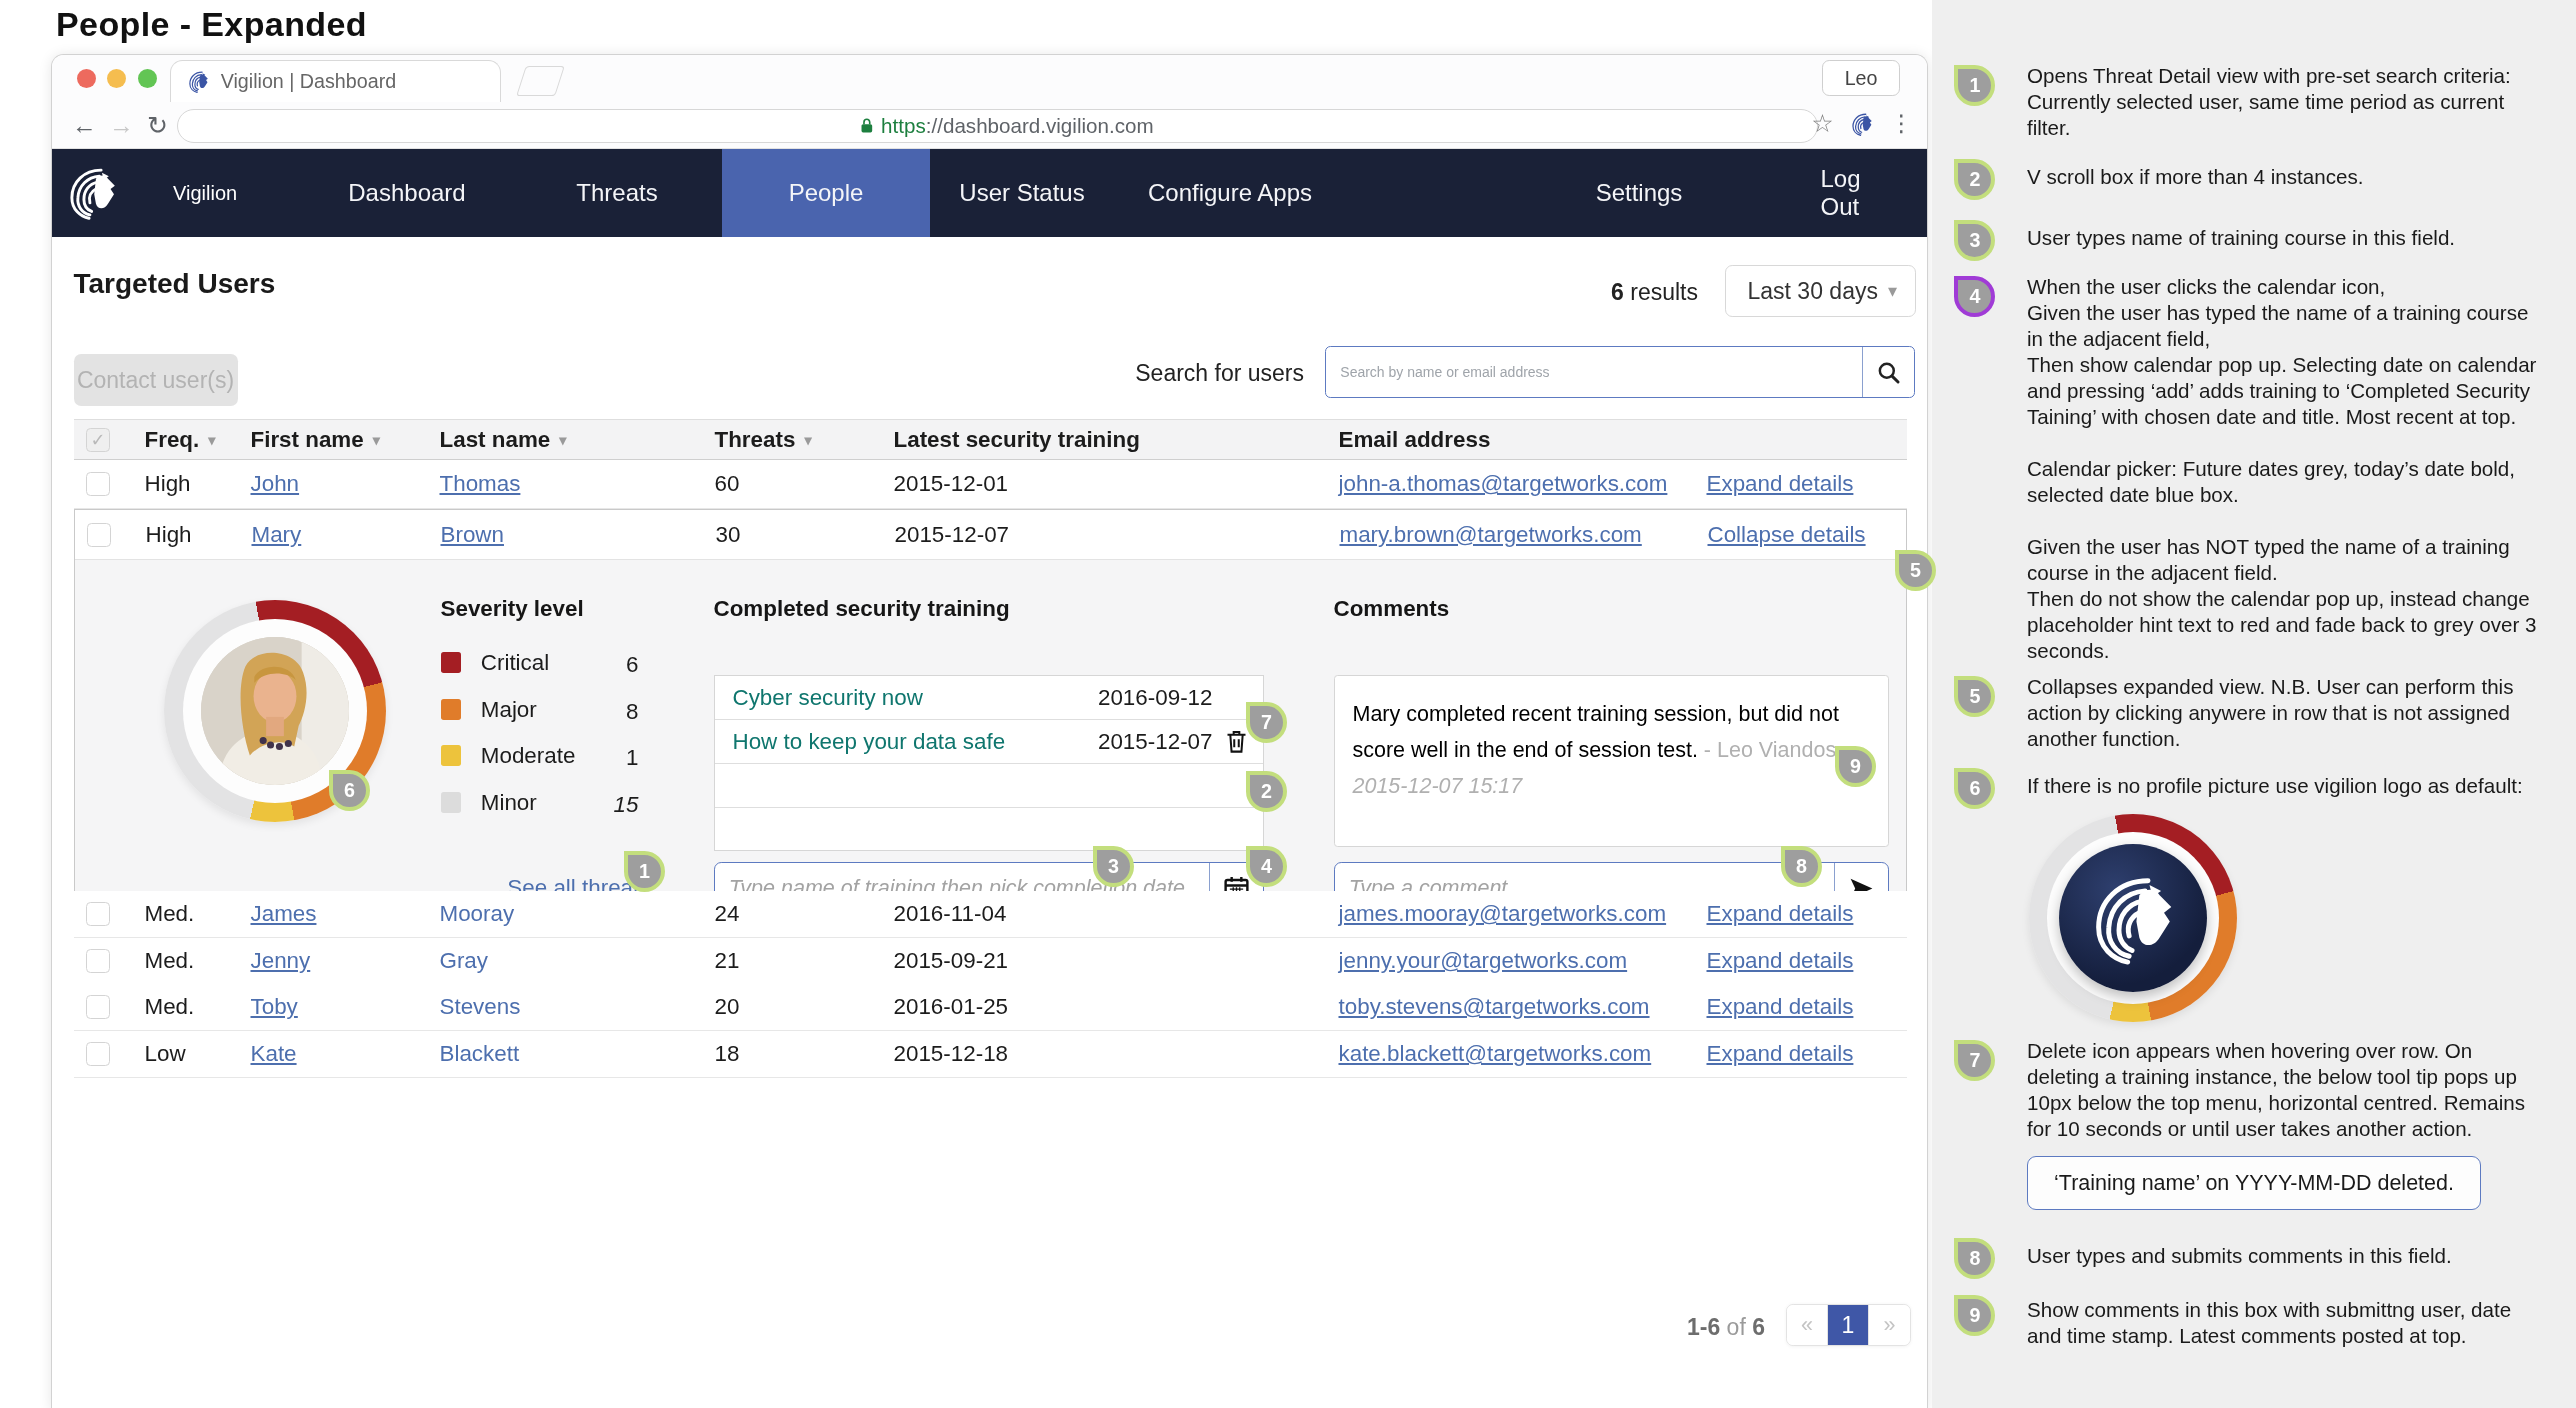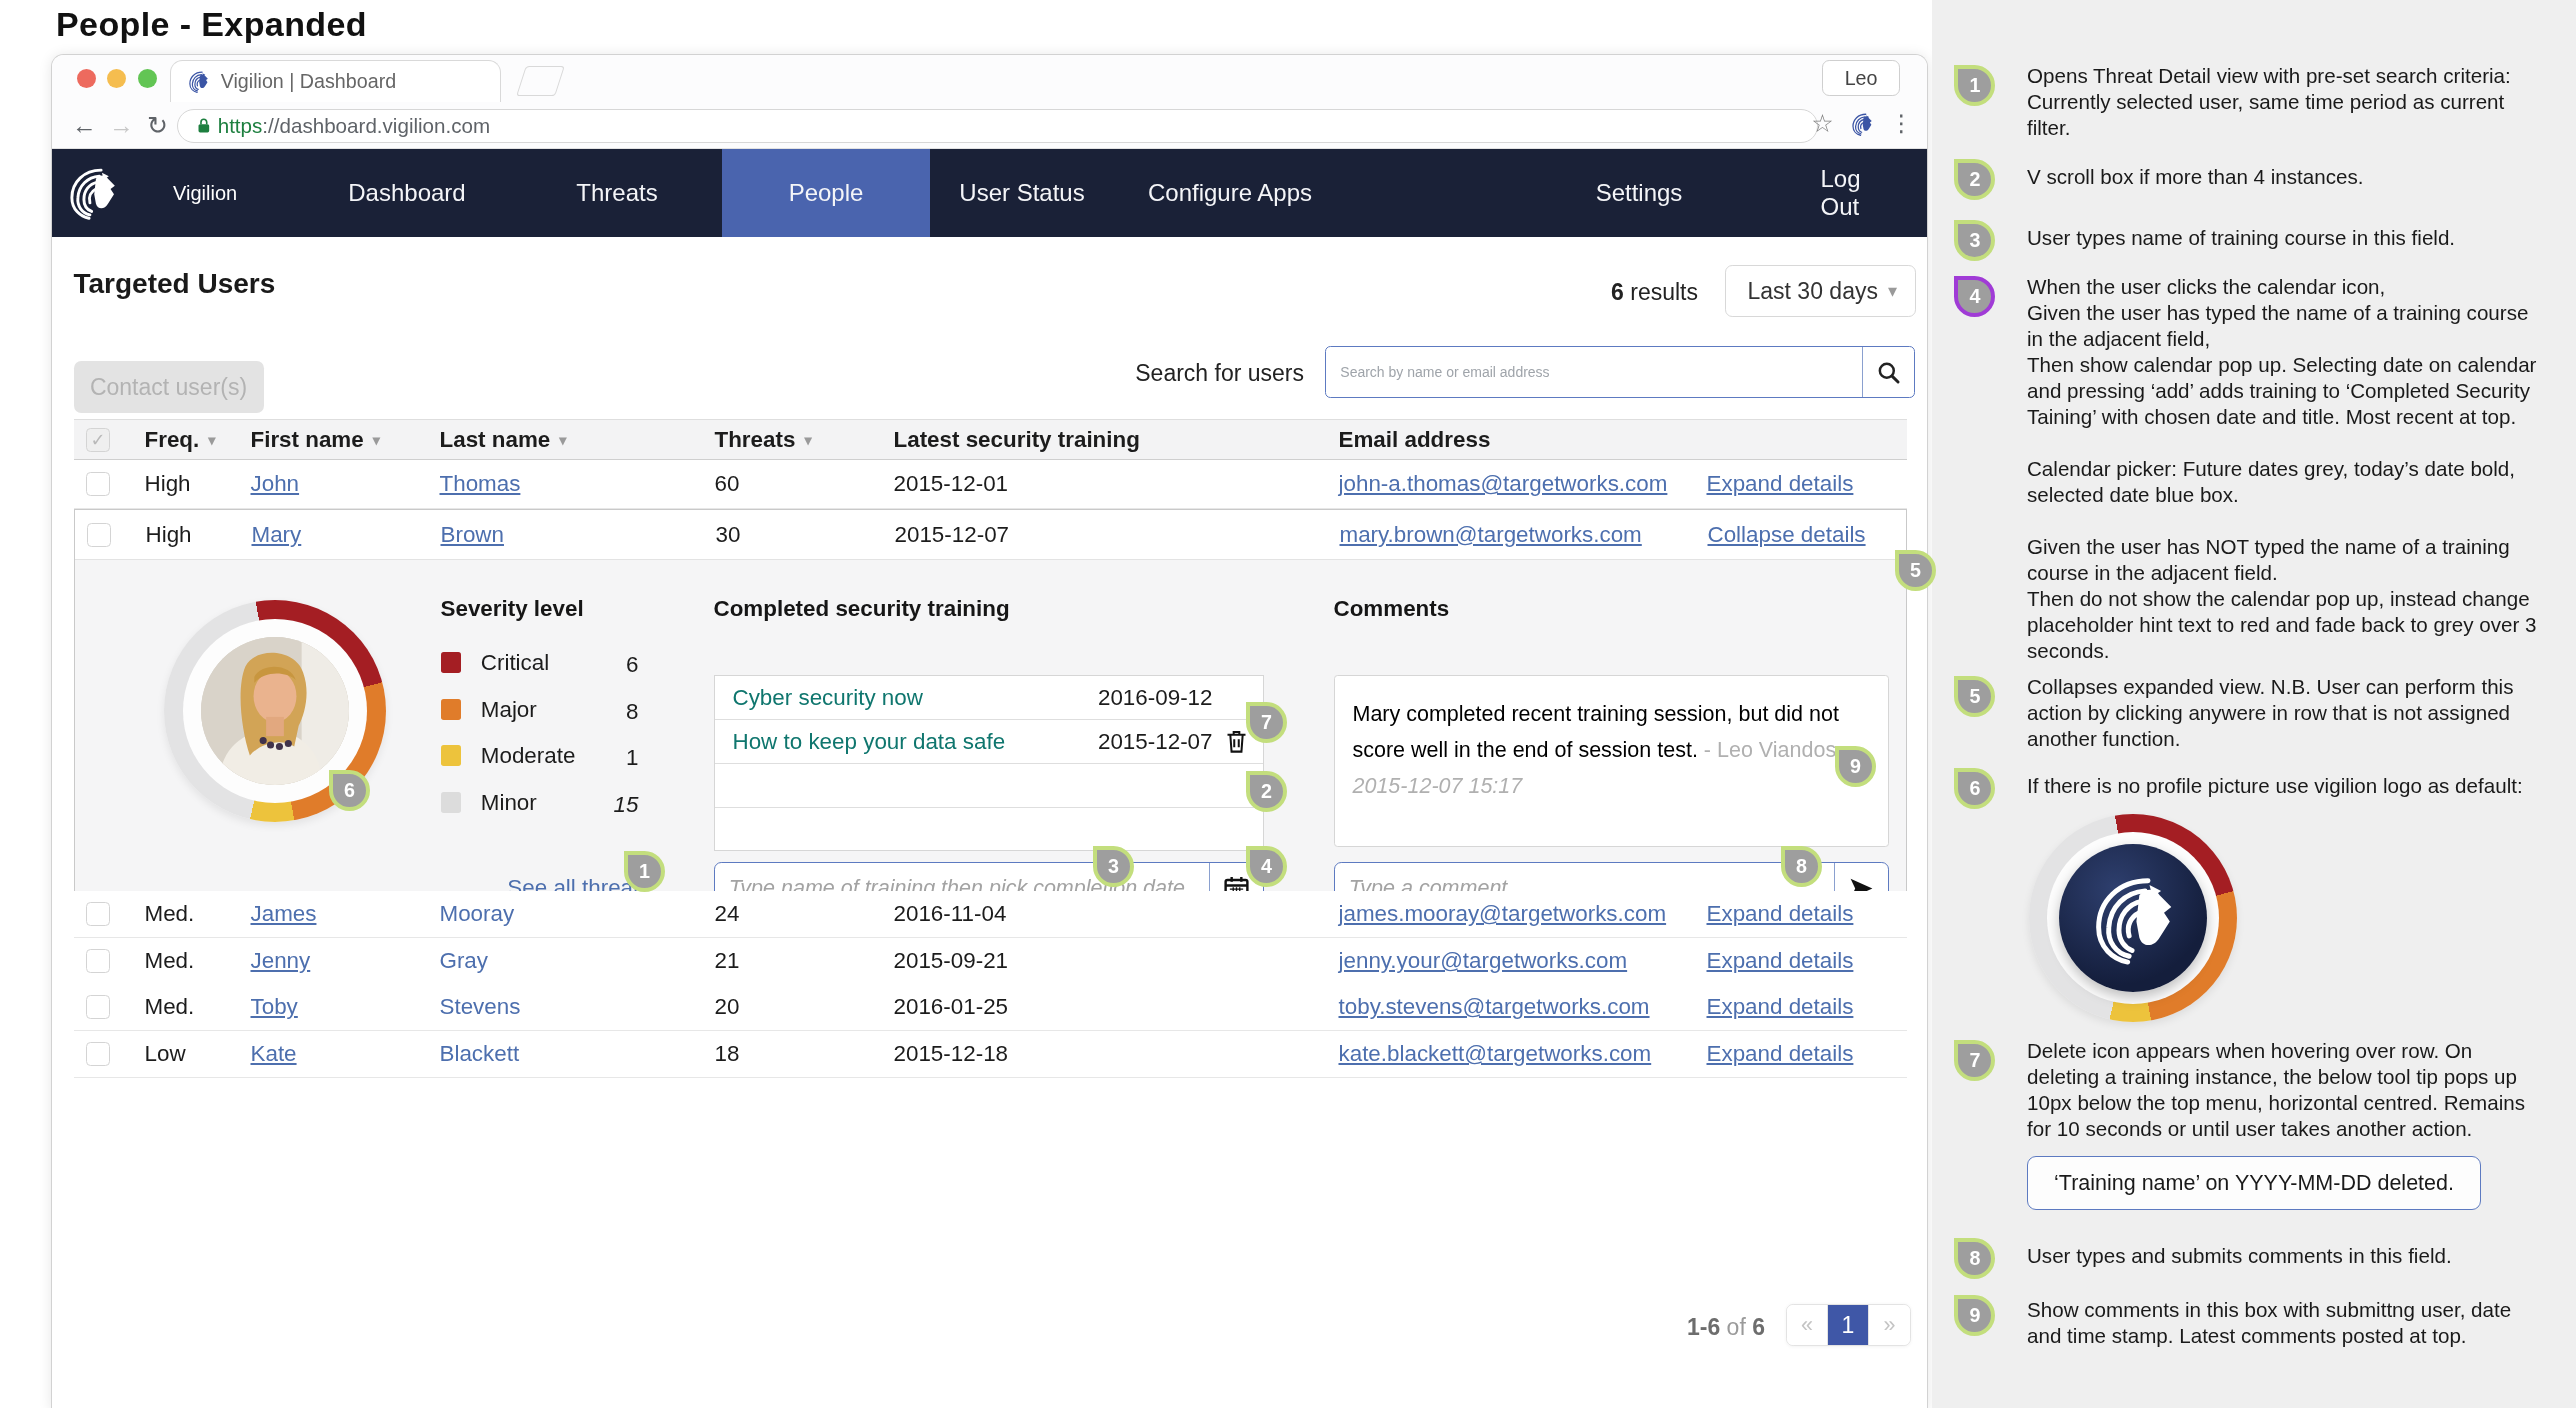--- a/index.html
+++ b/index.html
@@ -24,40 +24,40 @@
   .tab-title { font-size:19.7px; color:#666; }
   .newtab { position:absolute; left:469px; top:10.7px; width:39px; height:30px; background:#fcfcfd;
             border:0.9px solid #d9d9d9; transform:skewX(-18deg); border-radius:3.6px; }
   .profile-chip { position:absolute; right:27px; top:5.4px; height:36px; padding:0 21.5px; background:#fff;
                   border:0.9px solid #cfcfcf; border-radius:7.2px; font-size:19.7px; color:#444;
                   display:flex; align-items:center; }
   .urlrow { position:absolute; left:0; top:47px; width:100%; height:47px; background:#fcfcfd;
             border-bottom:0.9px solid #e2e2e2; }
   .nav-glyph { position:absolute; top:9px; font-size:25px; color:#5f6368; }
   .url-pill { position:absolute; left:125px; top:7.2px; width:1641px; height:34px; background:#fff;
-              border:0.9px solid #d7d7d7; border-radius:17px; display:flex; align-items:center; padding-left:16px; gap:4px; }
+              border:0.9px solid #d7d7d7; border-radius:17px; display:flex; align-items:center; padding-left:16px; gap:4px;justify-content:center; }
   .url-scheme { font-size:20.6px; color:#1d7f3f; }
   .url-rest { font-size:20.6px; color:#5f6368; }
   .chrome-right { position:absolute; right:14.3px; top:7.2px; display:flex; align-items:center; gap:16px; }
 
   
   .navbar { position:absolute; left:0; top:94px; width:100%; height:88px; background:#1a2137; }
   .nav-item { position:absolute; top:0; height:88px; display:flex; align-items:center; color:#f4f5f8; font-size:24px; transform:translateX(-50%); }
   .nav-active-block { position:absolute; left:670px; top:0; width:208px; height:88px; background:#4a64ae; }
   .brand { position:absolute; left:121px; top:0; height:88px; display:flex; align-items:center; color:#fff; font-size:20px; }
   .nav-logo { position:absolute; left:12.5px; top:16px; width:55px; height:55px; color:#fff; }
 
   
   .heading { position:absolute; left:21.5px; top:213px; font-size:28px; font-weight:bold; color:#1a1a1a; }
   .results { position:absolute; left:1467px; top:224px; width:179px; text-align:right; font-size:23px; color:#222; }
   .dropdown { position:absolute; left:1673px; top:210px; width:191px; height:52px; background:#fff;
               border:0.9px solid #d8d8d8; border-radius:7.2px; display:flex; align-items:center;
               padding:0 18px 0 21.5px; font-size:23px; color:#333; justify-content:space-between; }
   .dd-caret { color:#9a9a9a; font-size:18px; }
-  .contact-btn { position:absolute; left:21.5px; top:306px; width:190px; height:52px; background:#e3e3e3;
+  .contact-btn { position:absolute; left:21.5px; top:299px; width:164px; height:52px; background:#e3e3e3;
                  border:none; border-radius:7.2px; font-size:23px; color:#b3b3b3; font-family:inherit; }
   .search-label { position:absolute; left:984px; top:305px; width:268px; text-align:right; font-size:23px; color:#222; }
   .search-box { position:absolute; left:1273px; top:291px; width:590px; height:52px; background:#fff;
                 border:1.8px solid #5d7ac1; border-radius:5.4px; display:flex; }
   .search-box input { flex:1; border:none; outline:none; font-size:14px; color:#701a75; padding:0 14.3px; background:transparent; font-family:inherit; }
   .search-box input::placeholder { color:#9fa4aa; }
   .search-addon { width:52px; border-left:0.9px solid #8aa0cf; display:flex; align-items:center; justify-content:center; }
 
   
   .thead { position:absolute; left:21.5px; top:364px; width:1833px; height:41px; background:#f3f3f4;

